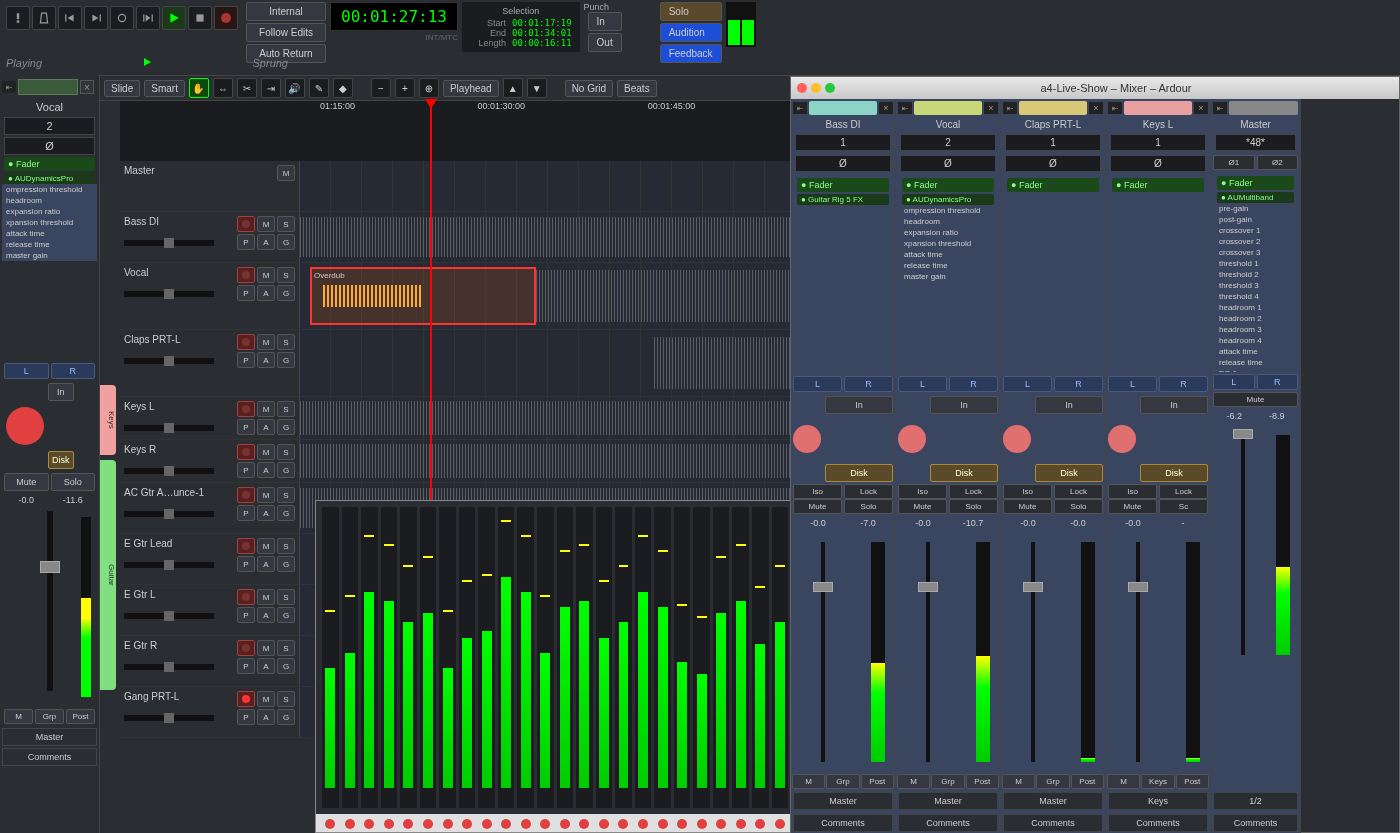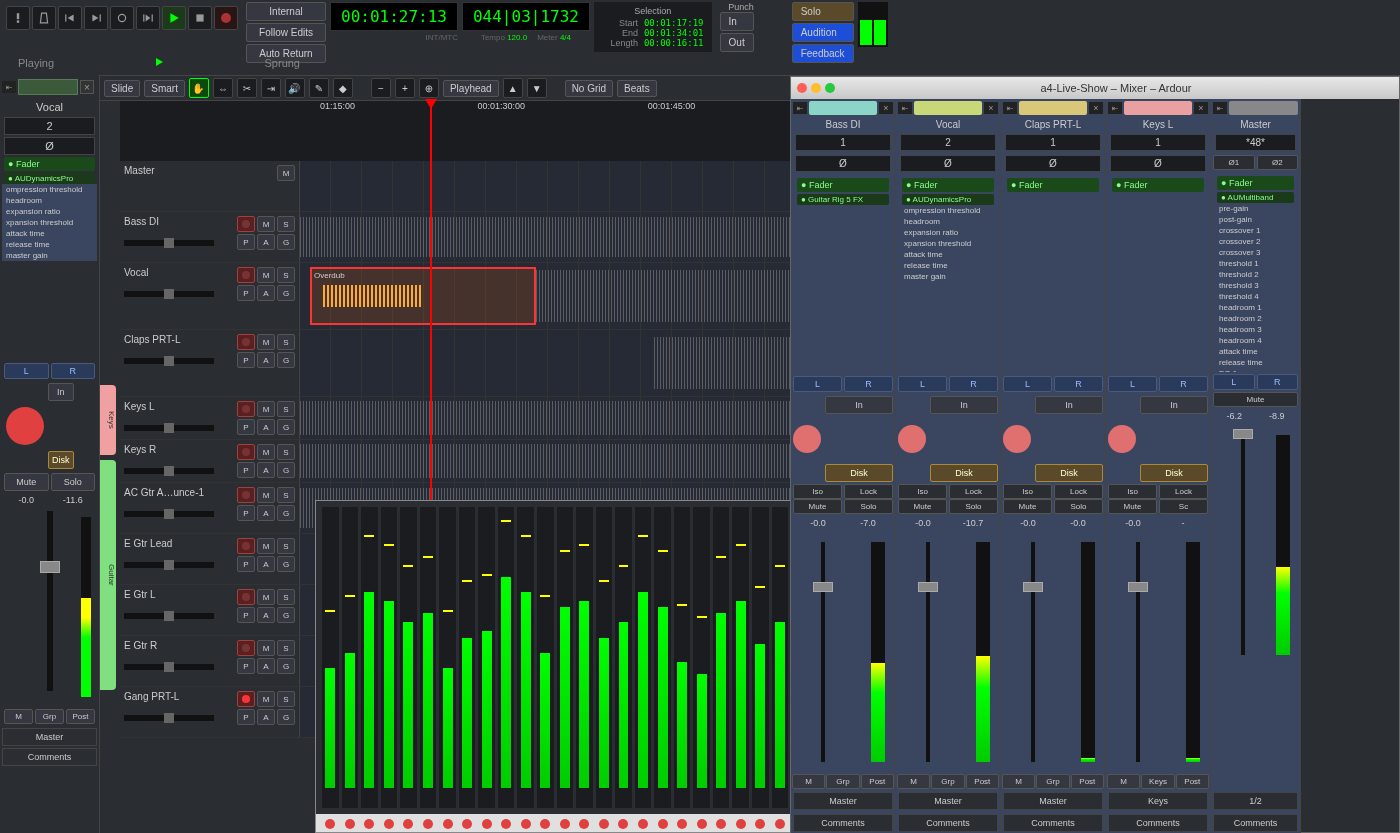--- a/index.html
+++ b/index.html
@@ -5,21 +5,21 @@
 * { margin:0; padding:0; box-sizing:border-box; font-family:Arial,sans-serif; }
 body { background:#2a2d32; color:#ccc; font-size:10px; width:1400px; height:833px; overflow:hidden; position:relative; }
 .top-toolbar { height:75px; background:#2a2d32; display:flex; align-items:flex-start; padding:2px; gap:4px; }
 .transport-btns { display:flex; gap:2px; padding:4px; }
 .tbtn { width:24px; height:24px; background:#1a1c20; border:1px solid #444; border-radius:2px; display:flex; align-items:center; justify-content:center; color:#999; cursor:pointer; }
 .tbtn.play { background:#1a3a1a; }
 .tbtn.play svg { fill:#0f0; }
 .tbtn.rec { background:#2a1515; }
 .tbtn.rec .dot { width:10px; height:10px; border-radius:50%; background:#a33; }
 .tbtn svg { width:12px; height:12px; fill:#999; }
-.status-row { display:flex; justify-content:space-between; padding:0 4px; margin-top:30px; position:absolute; top:25px; left:12px; width:290px; }
+.status-row { display:flex; justify-content:space-between; padding:0 4px; margin-top:30px; position:absolute; top:25px; left:0; width:290px;font-style:italic; }
 .status-text { color:#888; font-size:11px; }
 .clock-group { display:flex; flex-direction:column; gap:2px; }
 .clock-btn { background:#353840; border:1px solid #555; padding:3px 8px; font-size:10px; color:#ccc; border-radius:2px; cursor:pointer; width:80px; text-align:center; }
 .big-clock { background:#000; padding:4px 10px; font-family:monospace; font-size:16px; color:#0f0; border:1px solid #333; }
 .small-clock-label { font-size:8px; color:#666; }
 .sel-section { background:#1a1c20; padding:4px 8px; font-size:9px; }
 .sel-section .hdr { text-align:center; color:#aaa; margin-bottom:2px; }
 .sel-row { display:flex; gap:6px; }
 .sel-row .lbl { color:#888; width:36px; text-align:right; }
 .sel-row .val { color:#0f0; font-family:monospace; }
@@ -213,44 +213,37 @@
     <div class="clock-btn">Internal</div>
     <div class="clock-btn">Follow Edits</div>
     <div class="clock-btn">Auto Return</div>
   </div>
   <div class="clock-group">
     <div class="big-clock">00:01:27:13</div>
     <div style="display:flex;justify-content:flex-end;">
       <span class="small-clock-label">INT/MTC</span>
     </div>
   </div>
-  <div class="clock-group">
-    <div class="big-clock">044|03|1732</div>
-    <div style="display:flex;gap:10px;justify-content:center;">
-      <span class="small-clock-label"><span>Tempo</span> <span style="color:#0f0">120.0</span></span>
-      <span class="small-clock-label"><span>Meter</span> <span style="color:#0f0">4/4</span></span>
-    </div>
-  </div>
   <div class="sel-section">
     <div class="hdr">Selection</div>
     <div class="sel-row">
         <span class="lbl">Start</span>
         <span class="val">00:01:17:19</span>
       </div>
     <div class="sel-row">
         <span class="lbl">End</span>
         <span class="val">00:01:34:01</span>
       </div>
     <div class="sel-row">
         <span class="lbl">Length</span>
         <span class="val">00:00:16:11</span>
       </div>
   </div>
   <div>
-    <div style="text-align:right;font-size:9px;color:#aaa;">Punch</div>
+    <div style="text-align:left;font-size:9px;color:#aaa;">Punch</div>
     <div class="punch-col">
       <div class="punch-btn">In</div>
       <div class="punch-btn">Out</div>
     </div>
   </div>
   <div style="width:30px;"></div>
   <div class="audition-col">
     <div class="aud-btn solo">Solo</div>
     <div class="aud-btn">Audition</div>
     <div class="aud-btn">Feedback</div>

